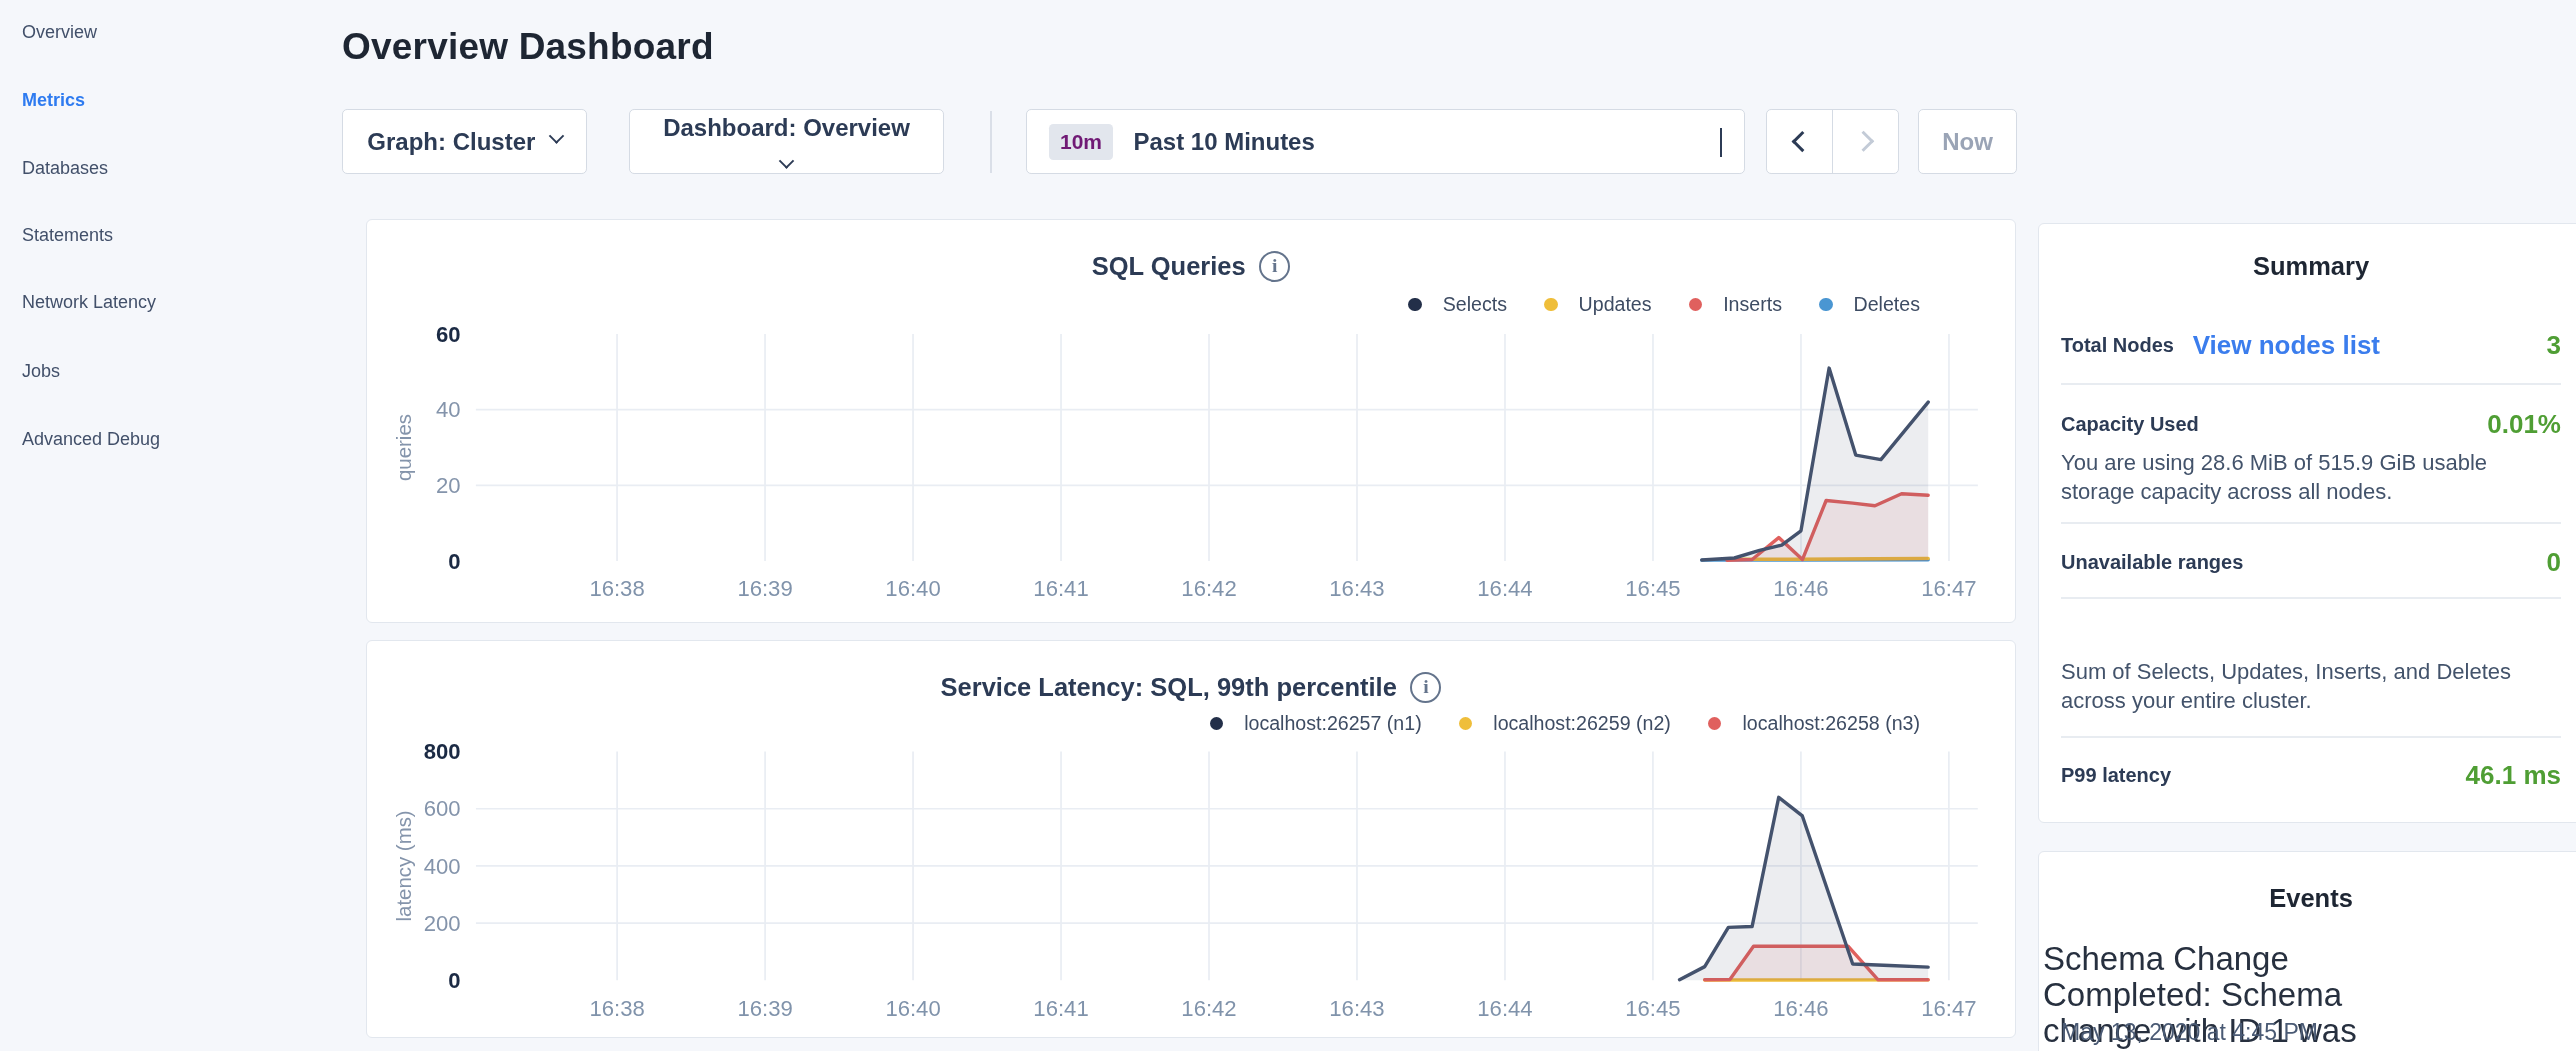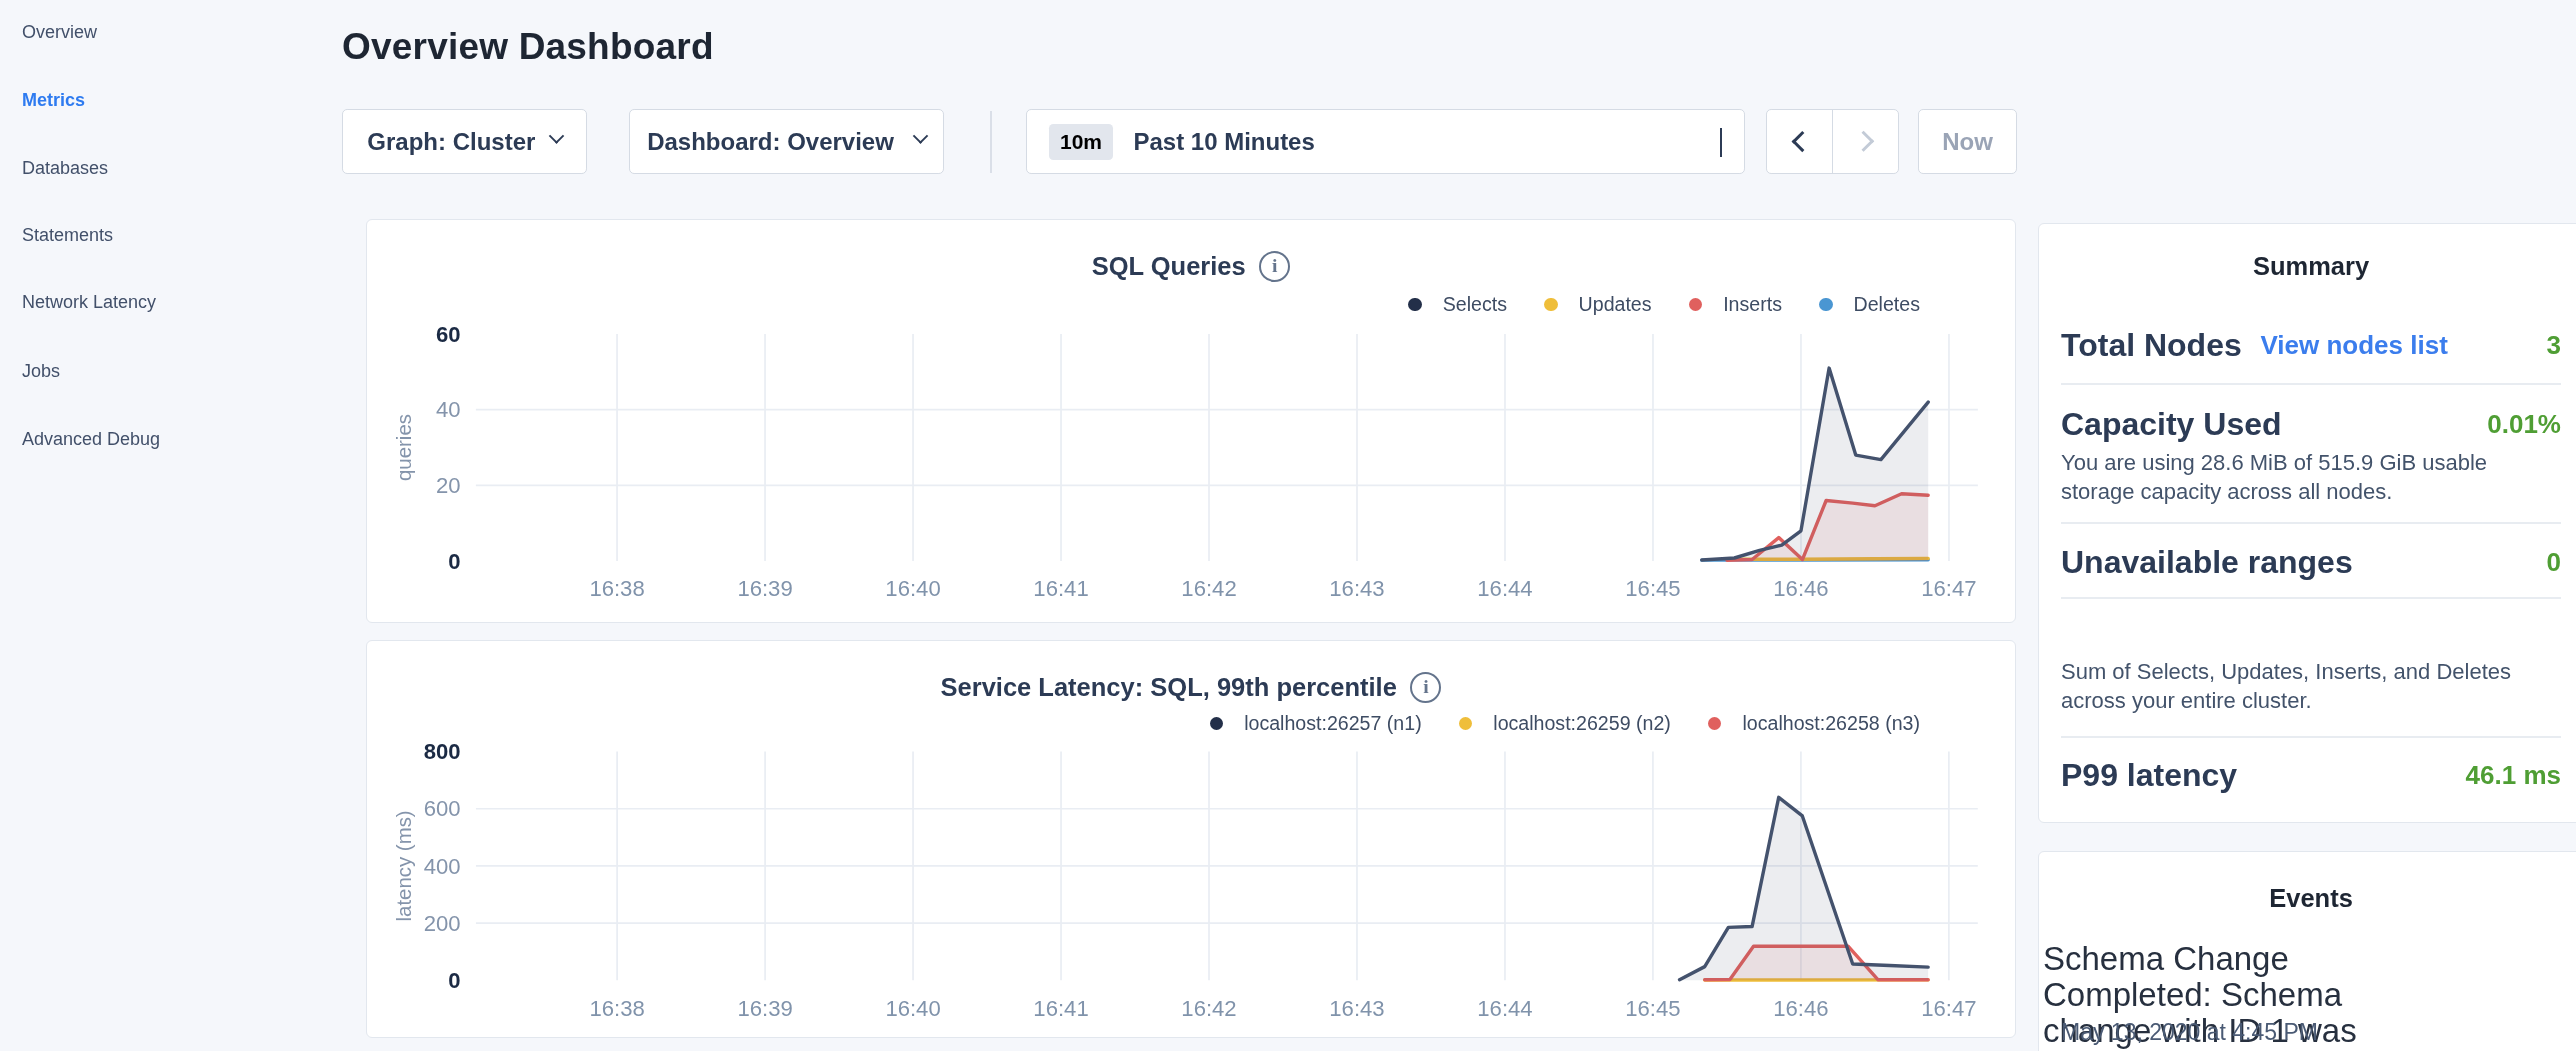--- a/index.html
+++ b/index.html
@@ -23,30 +23,30 @@
     font-size:37px; font-weight:700; color:#1e2633; letter-spacing:0.2px;
   }
   
   .btnish {
     position:absolute; top:109px; height:65px; background:#fff;
     border:1.7px solid #d5dbe4; border-radius:5.1px;
     display:flex; align-items:center; justify-content:center;
     font-size:24px; font-weight:700; color:#2c3b55; cursor:pointer;
   }
   .dd-graph { left:342px; width:245px; gap:15.3px; }
-  .dd-dash  { left:629px; width:315px; gap:21px; }
+  .dd-dash  { left:629px; width:315px; gap:21px;flex-direction:column; }
   .chev-down {
     width:11px; height:11px; border-right:2.6px solid #2c3b55; border-bottom:2.6px solid #2c3b55;
     transform:rotate(45deg) translate(-1.7px,-1.7px); margin-top:-5.1px;
   }
   .ctrl-divider { position:absolute; left:990px; top:111px; width:1.7px; height:62px; background:#dadfe8; }
   .timepicker { left:1026px; width:719px; justify-content:flex-start; padding:0 22px; }
   .time-badge {
     background:#e2e6ed; border-radius:4.3px; padding:6px 11px;
-    font-size:21px; font-weight:700; color:#000000; margin-right:20.4px;
+    font-size:21px; font-weight:700; color:#701a75; margin-right:20.4px;
   }
   .time-chev { margin-left:auto; }
   .time-chev .chev-down { border-width:2.1px; border-color:#2c3b55; }
   .pager { left:1766px; width:133px; padding:0; overflow:hidden; }
   .pager-half { width:50%; height:100%; display:flex; align-items:center; justify-content:center; cursor:pointer; }
   .pager-split { width:1.7px; height:100%; background:#d5dbe4; }
   .chev-left {
     width:14.5px; height:14.5px; border-left:3.4px solid #2c3b55; border-bottom:3.4px solid #2c3b55;
     transform:rotate(45deg); margin-left:5.1px;
   }
@@ -84,21 +84,21 @@
   
   .summary-card { left:2014px; top:223px; width:546px; height:600px; }
   .events-card  { left:2014px; top:851px; width:546px; height:238px; }
   .panel-title {
     position:absolute; left:0; right:0; text-align:center;
     font-size:25.5px; font-weight:700; color:#1e2633;
   }
   .summary-card .panel-title { top:28px; }
   .events-card  .panel-title { top:32px; }
   .srow { position:absolute; left:22px; right:22px; height:43px; display:flex; align-items:center; }
-  .srow-label { font-size:32px; font-weight:700; color:#2c3b55; }
+  .srow-label { font-size:20px; font-weight:700; color:#2c3b55; }
   .srow-link  { font-size:26px; font-weight:600; color:#3b7ded; margin-left:18.7px; cursor:pointer; }
   .srow-value { margin-left:auto; font-size:26px; font-weight:700; color:#4f9e34; }
   .sdesc {
     position:absolute; left:22px; width:498px;
     font-size:22px; line-height:29px; color:#43536b;
   }
   .sdivider { position:absolute; left:22px; right:22px; height:1.7px; background:#e8ecf1; }
   .event-text {
     position:absolute; left:4px; top:89px; width:408px;
     font-size:33px; line-height:36px; color:#27303f;

